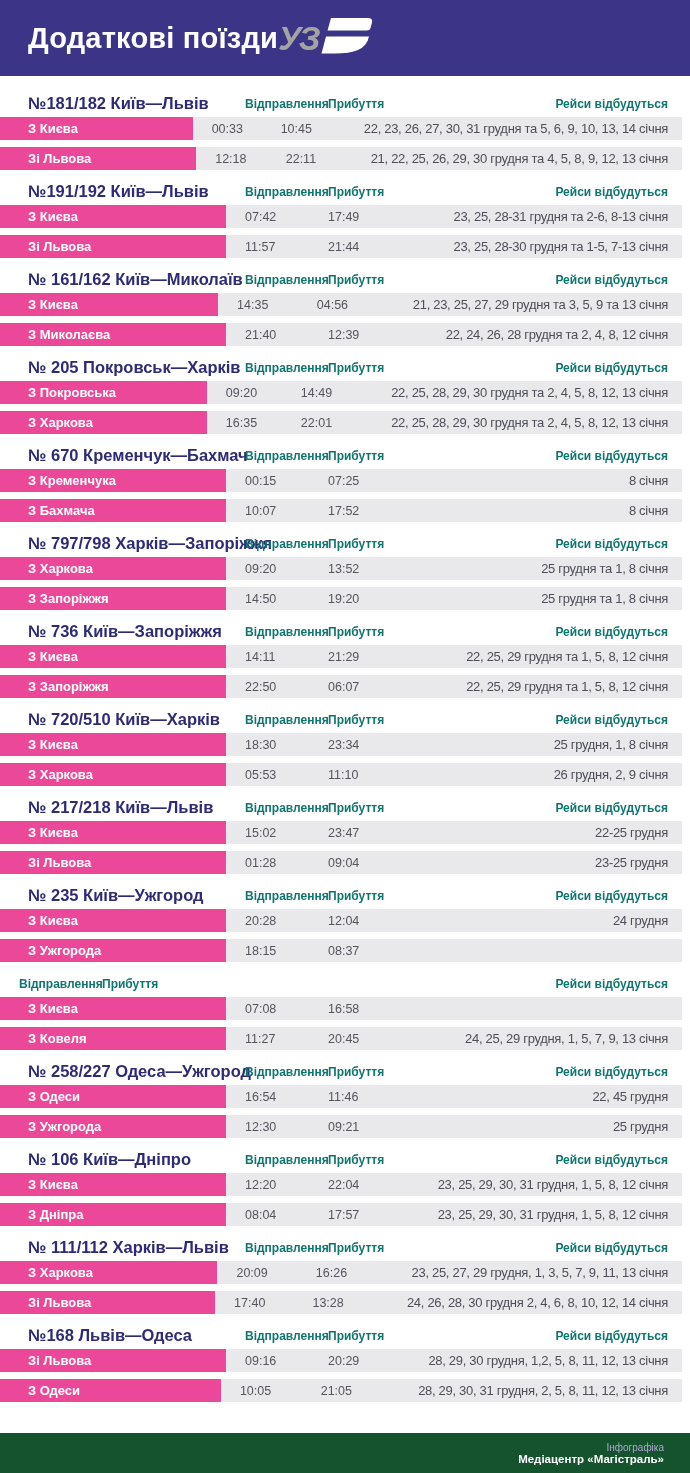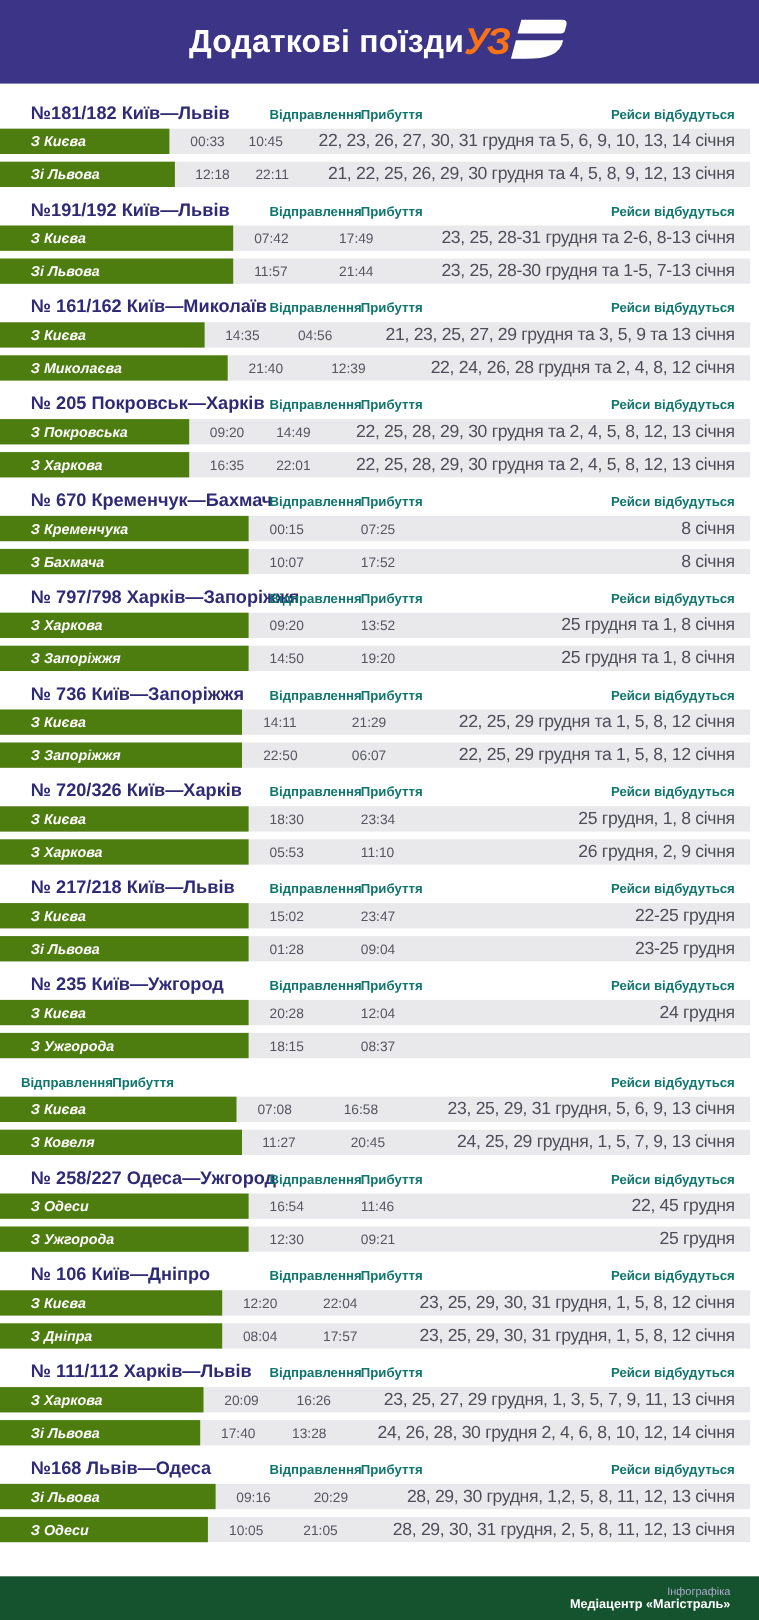--- a/index.html
+++ b/index.html
@@ -1,49 +1,49 @@
 <!DOCTYPE html>
 <html><head>
 <meta charset="utf-8">
 <style>
   * { margin:0; padding:0; box-sizing:border-box; }
   html,body { width:690px; background:#ffffff; font-family:"Liberation Sans", sans-serif; }
   body { height:1473px; overflow:hidden; }
 
   .header {
     height:76px; background:#3b3487;
-    display:flex; align-items:center; justify-content:center;
+    display:flex; align-items:center; justify-content:flex-start;
     padding:0 30px 0 28px;
   }
   .header-title { color:#ffffff; font-size:29px; font-weight:bold; letter-spacing:0.2px; }
   .logo { display:flex; align-items:center; }
-  .logo-text { color:#f97316; font-weight:bold; font-style:italic; font-size:34px; letter-spacing:-2px; padding-right:2px; }
+  .logo-text { color:#a3a3a3; font-weight:bold; font-style:italic; font-size:34px; letter-spacing:-2px; padding-right:2px; }
 
   .sections { padding-top:14px; }
 
   .train { height:88px; }
   .t-head { height:27px; display:flex; align-items:center; width:682px; }
   .t-route { width:226px; padding-left:28px; color:#2e2a75; font-size:16.5px; font-weight:bold; white-space:nowrap; }
   .t-col-dep { width:102px; padding-left:19px; }
   .t-col-arr { width:100px; }
   .t-col { color:#0f766e; font-size:12px; font-weight:bold; white-space:nowrap; }
   .t-col-dates { flex:1; text-align:right; padding-right:14px; }
 
   .t-row { height:23px; margin-bottom:7px; width:682px; display:flex; align-items:stretch; background:#e9e9ec; }
   .t-station {
-    width:226px; background:#4d7c0f; color:#ffffff;
+    width:226px; background:#ec4899; color:#ffffff;
     font-size:13px; font-weight:bold;
-    display:flex; align-items:center; padding-left:28px;font-style:italic;
+    display:flex; align-items:center; padding-left:28px;
   }
   .t-dep { width:102px; padding-left:19px; }
   .t-arr { width:100px; }
   .t-dep, .t-arr { color:#55555e; font-size:12.5px; display:flex; align-items:center; }
   .t-dates {
     flex:1; text-align:right; padding-right:14px; color:#4e4e58;
-    font-size:16px; letter-spacing:-0.3px;
+    font-size:13px; letter-spacing:-0.3px;
     display:flex; align-items:center; justify-content:flex-end; white-space:nowrap;
   }
 
   .footer {
     margin-top:23px; height:40px; background:#14532d;
     display:flex; flex-direction:column; justify-content:center; align-items:flex-end;
     padding-right:26px;
   }
   .footer-line1 { color:#aca9cf; font-size:10px; }
   .footer-line2 { color:#ffffff; font-size:11.5px; font-weight:bold; }
@@ -200,21 +200,21 @@
     </div>
     <div class="t-row">
       <div class="t-station">З Запоріжжя</div>
       <div class="t-dep">22:50</div>
       <div class="t-arr">06:07</div>
       <div class="t-dates">22, 25, 29 грудня та 1, 5, 8, 12 січня</div>
     </div>
     </section>
     <section class="train">
     <div class="t-head">
-      <div class="t-route">№ 720/326 Київ—Харків</div>
+      <div class="t-route">№ 720/510 Київ—Харків</div>
       <div class="t-col t-col-dep">Відправлення</div>
       <div class="t-col t-col-arr">Прибуття</div>
       <div class="t-col t-col-dates">Рейси відбудуться</div>
     </div>
     <div class="t-row">
       <div class="t-station">З Києва</div>
       <div class="t-dep">18:30</div>
       <div class="t-arr">23:34</div>
       <div class="t-dates">25 грудня, 1, 8 січня</div>
     </div>
@@ -267,21 +267,20 @@
     <section class="train">
     <div class="t-head">
       <div class="t-col t-col-dep">Відправлення</div>
       <div class="t-col t-col-arr">Прибуття</div>
       <div class="t-col t-col-dates">Рейси відбудуться</div>
     </div>
     <div class="t-row">
       <div class="t-station">З Києва</div>
       <div class="t-dep">07:08</div>
       <div class="t-arr">16:58</div>
-      <div class="t-dates">23, 25, 29, 31 грудня, 5, 6, 9, 13 січня</div>
     </div>
     <div class="t-row">
       <div class="t-station">З Ковеля</div>
       <div class="t-dep">11:27</div>
       <div class="t-arr">20:45</div>
       <div class="t-dates">24, 25, 29 грудня, 1, 5, 7, 9, 13 січня</div>
     </div>
     </section>
     <section class="train">
     <div class="t-head">

